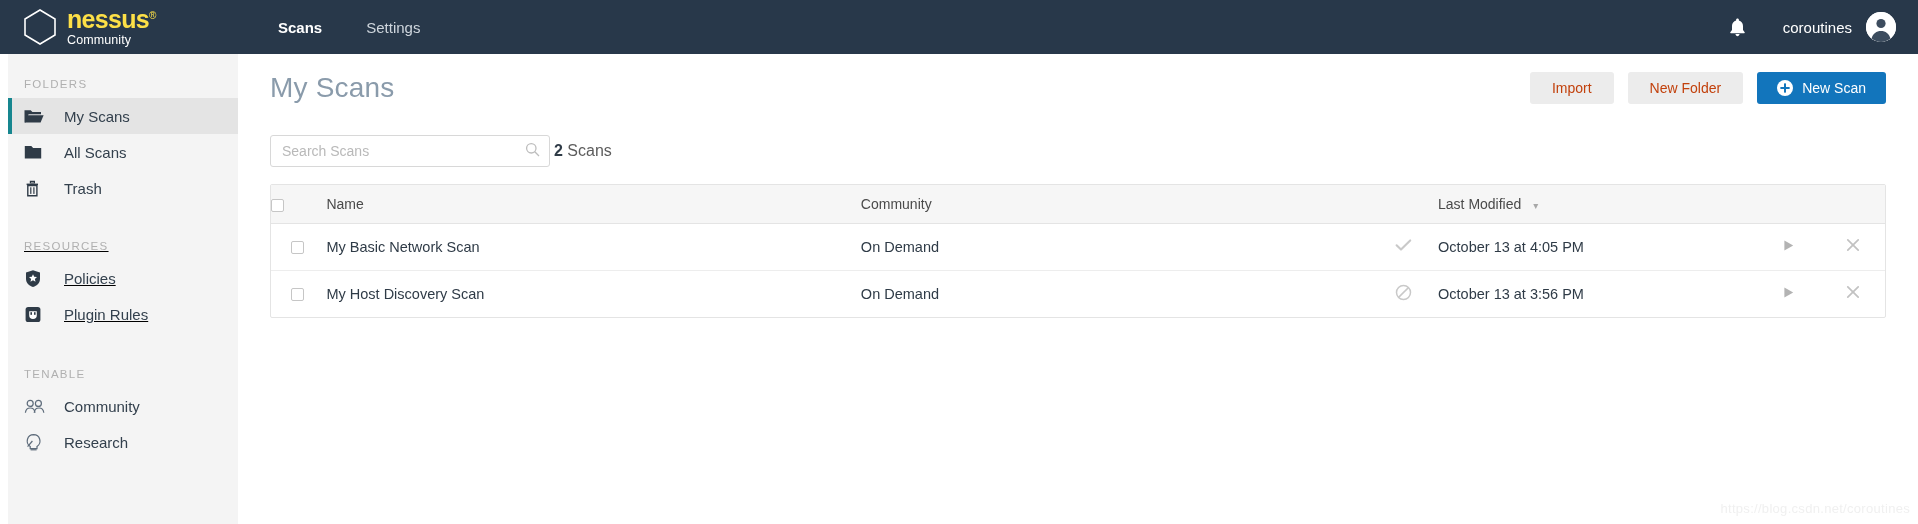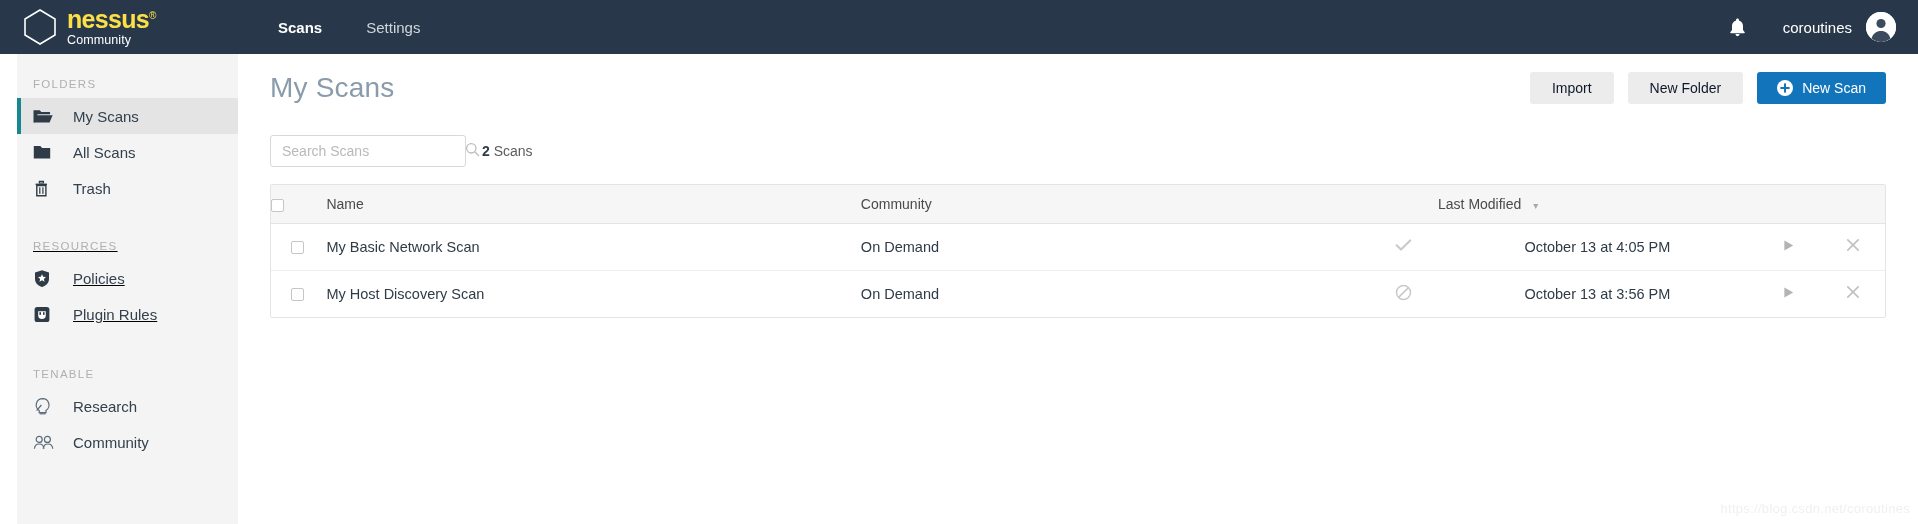--- a/index.html
+++ b/index.html
@@ -42,21 +42,21 @@
   }
   .bell-icon { margin-right: 36px; cursor: pointer; display: flex; align-items: center; }
   .username { color: #ffffff; font-size: 15px; margin-right: 14px; cursor: pointer; }
   .avatar {
     width: 30px; height: 30px; border-radius: 50%; background: #ffffff;
     display: flex; align-items: center; justify-content: center; cursor: pointer;
   }
 
   
   .sidebar {
-    position: absolute; top: 54px; left: 17px; width: 238px; height: 470px;
+    position: absolute; top: 54px; left: 8px; width: 238px; height: 470px;
     background: #f4f4f4; border-right: 1px solid #dcdcdc;
   }
   .side-section-title {
     font-size: 11.5px; color: #b0b0b0; letter-spacing: 1.3px;
     padding: 0 0 0 16px; text-transform: uppercase;
   }
   .side-grp-folders { padding-top: 24px; }
   .side-grp-resources { padding-top: 34px; text-decoration: underline; }
   .side-grp-tenable { padding-top: 36px; }
   .side-item {
@@ -78,56 +78,56 @@
   .page-head {
     display: flex; align-items: center; padding: 0 32px; height: 68px;
   }
   .page-title { font-size: 28px; color: #8a9bab; font-weight: normal; letter-spacing: 0.2px; }
   .head-actions { margin-left: auto; display: flex; align-items: center; }
   .btn {
     height: 32px; border-radius: 3px; font-size: 14px; display: flex;
     align-items: center; justify-content: center; cursor: pointer;
     border: none; padding: 0 22px; margin-left: 14px; white-space: nowrap;
   }
-  .btn-default { background: #ececec; color: #0f172a; }
+  .btn-default { background: #ececec; color: #c2410c; }
   .btn-primary { background: #1275bc; color: #ffffff; padding: 0 20px; align-items: center; }
   .btn-primary .plus-icon { margin-right: 9px; display: flex; align-items: center; }
 
   
   .search-row { display: flex; align-items: center; padding: 0 32px; height: 50px; margin-top: 4px; }
   .search-box {
-    width: 196px; height: 32px; border: 1px solid #d8d8d8; border-radius: 3px;
+    width: 280px; height: 32px; border: 1px solid #d8d8d8; border-radius: 3px;
     background: #fff; display: flex; align-items: center; padding: 0 9px;
   }
   .search-box input {
     border: none; outline: none; flex: 1; font-size: 14px; color: #444;
     font-family: "Liberation Sans", sans-serif; background: transparent;
   }
   .search-box input::placeholder { color: #b9b9b9; }
-  .scan-count { margin-left: 16px; font-size: 14px; color: #5c5c5c; }
+  .scan-count { margin-left: 4px; font-size: 16px; color: #5c5c5c; }
   .scan-count b { color: #2f3b47; font-weight: bold; }
 
   
   .table-wrap { margin: 8px 32px 0 32px; border: 1px solid #e4e4e4; border-radius: 2px; }
   table.scans { width: 100%; border-collapse: collapse; table-layout: fixed; }
   table.scans thead th {
     background: #f6f6f6; border-bottom: 1px solid #e4e4e4; height: 38px;
     font-size: 14px; color: #4a4a4a; font-weight: normal; text-align: left;
     padding: 0; vertical-align: middle;
   }
   table.scans tbody td {
     height: 47px; border-bottom: 1px solid #ededed; font-size: 14.5px;
     color: #2f3b47; padding: 0; vertical-align: middle;
   }
   table.scans tbody tr:last-child td { border-bottom: none; }
   .col-check { width: 50px; text-align: center; }
   .col-name { width: 500px; }
   .col-sched { width: 480px; }
   .col-status { width: 60px; text-align: center; }
-  .col-mod { width: 300px; text-align: center; }
+  .col-mod { width: 300px; }
   .col-act1 { width: 60px; text-align: center; }
   .col-act2 { width: 60px; text-align: center; }
   .chk {
     width: 13px; height: 13px; border: 1px solid #c6c6c6; background: #fff;
     border-radius: 2px; display: inline-block; vertical-align: middle; cursor: pointer;
   }
   .sort-caret { margin-left: 8px; color: #a8a8a8; font-size: 10px; }
   .cell-pad { padding-left: 2px; }
   .icon-btn { cursor: pointer; display: inline-flex; align-items: center; justify-content: center; }
 
@@ -240,38 +240,38 @@
           <span>Plugin Rules</span>
         </div>
       </div>
     </div>
 
     <div class="side-grp-tenable">
       <div class="side-section-title">TENABLE</div>
       <div class="side-list-first">
         <div class="side-item">
           <span class="s-icon">
-            <svg width="20" height="19" viewBox="0 0 20 19">
-              <path d="M9.6 1.6a6.4 6.4 0 0 1 3.4 11.8v2.2H6.2v-2.2A6.4 6.4 0 0 1 9.6 1.6z" fill="none" stroke="#5d6b7a" stroke-width="1.2"></path>
-              <path d="M6.6 16.8h6" fill="none" stroke="#5d6b7a" stroke-width="1.2"></path>
-              <path d="M3.6 13.6 8.4 8" fill="none" stroke="#5d6b7a" stroke-width="1.2"></path>
-            </svg>
-          </span>
-          <span>Research</span>
-        </div>
-        <div class="side-item">
-          <span class="s-icon">
             <svg width="22" height="17" viewBox="0 0 22 17">
               <circle cx="6.2" cy="5.4" r="3" fill="none" stroke="#5d6b7a" stroke-width="1.2"></circle>
               <circle cx="14.4" cy="5.4" r="3" fill="none" stroke="#5d6b7a" stroke-width="1.2"></circle>
               <path d="M1.4 14.8c.3-3 2.3-4.8 4.8-4.8s4.5 1.8 4.8 4.8" fill="none" stroke="#5d6b7a" stroke-width="1.2"></path>
               <path d="M10.2 14.8c.3-3 2.3-4.8 4.8-4.8s4.5 1.8 4.8 4.8" fill="none" stroke="#5d6b7a" stroke-width="1.2"></path>
             </svg>
           </span>
           <span>Community</span>
+        </div>
+        <div class="side-item">
+          <span class="s-icon">
+            <svg width="20" height="19" viewBox="0 0 20 19">
+              <path d="M9.6 1.6a6.4 6.4 0 0 1 3.4 11.8v2.2H6.2v-2.2A6.4 6.4 0 0 1 9.6 1.6z" fill="none" stroke="#5d6b7a" stroke-width="1.2"></path>
+              <path d="M6.6 16.8h6" fill="none" stroke="#5d6b7a" stroke-width="1.2"></path>
+              <path d="M3.6 13.6 8.4 8" fill="none" stroke="#5d6b7a" stroke-width="1.2"></path>
+            </svg>
+          </span>
+          <span>Research</span>
         </div>
       </div>
     </div>
   </div>
 
   <div class="main">
 
     <div class="page-head">
       <div class="page-title">My Scans</div>
       <div class="head-actions">

